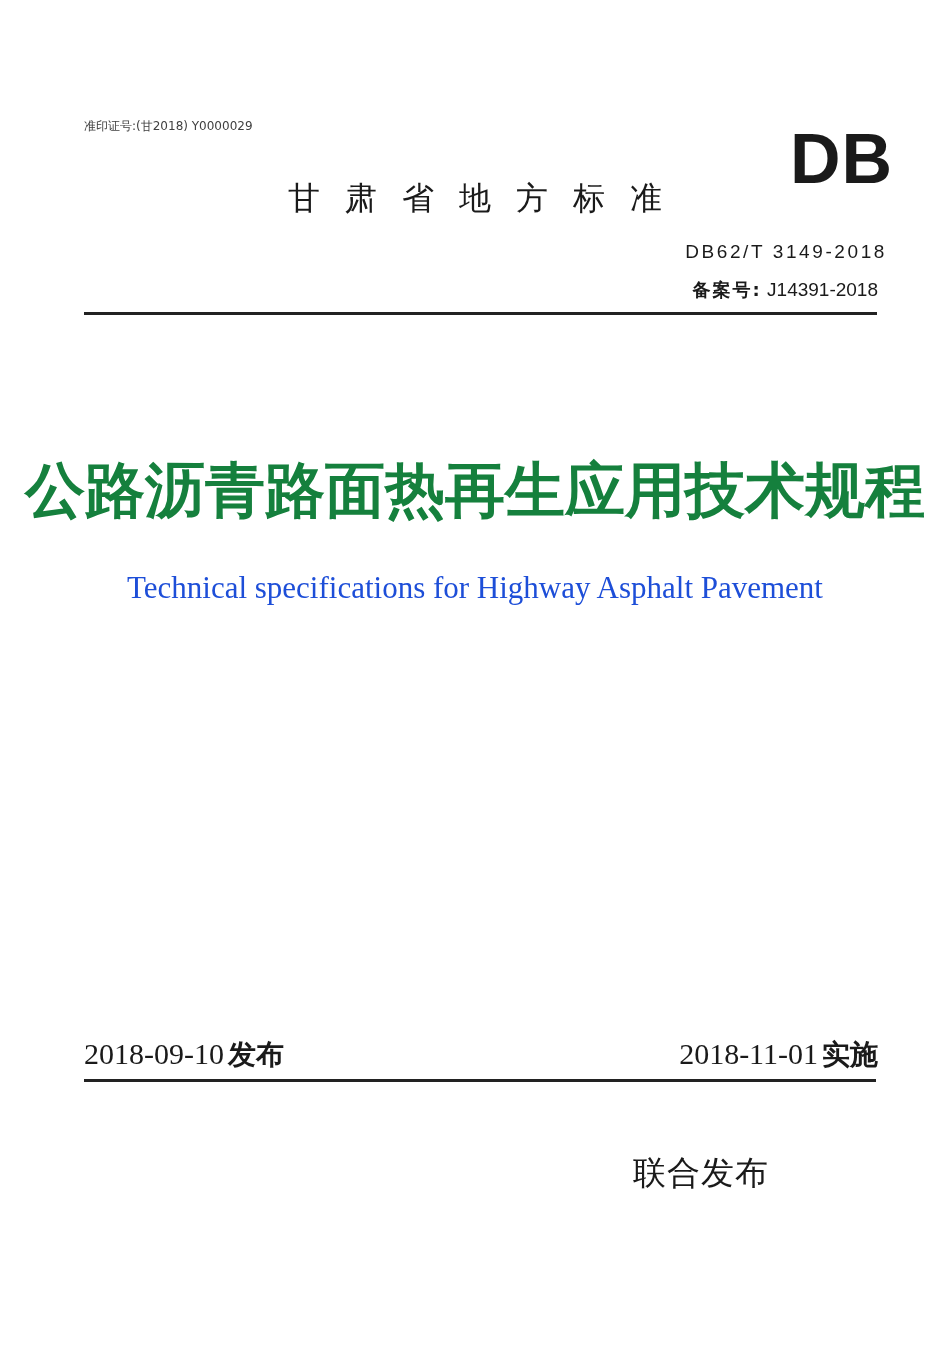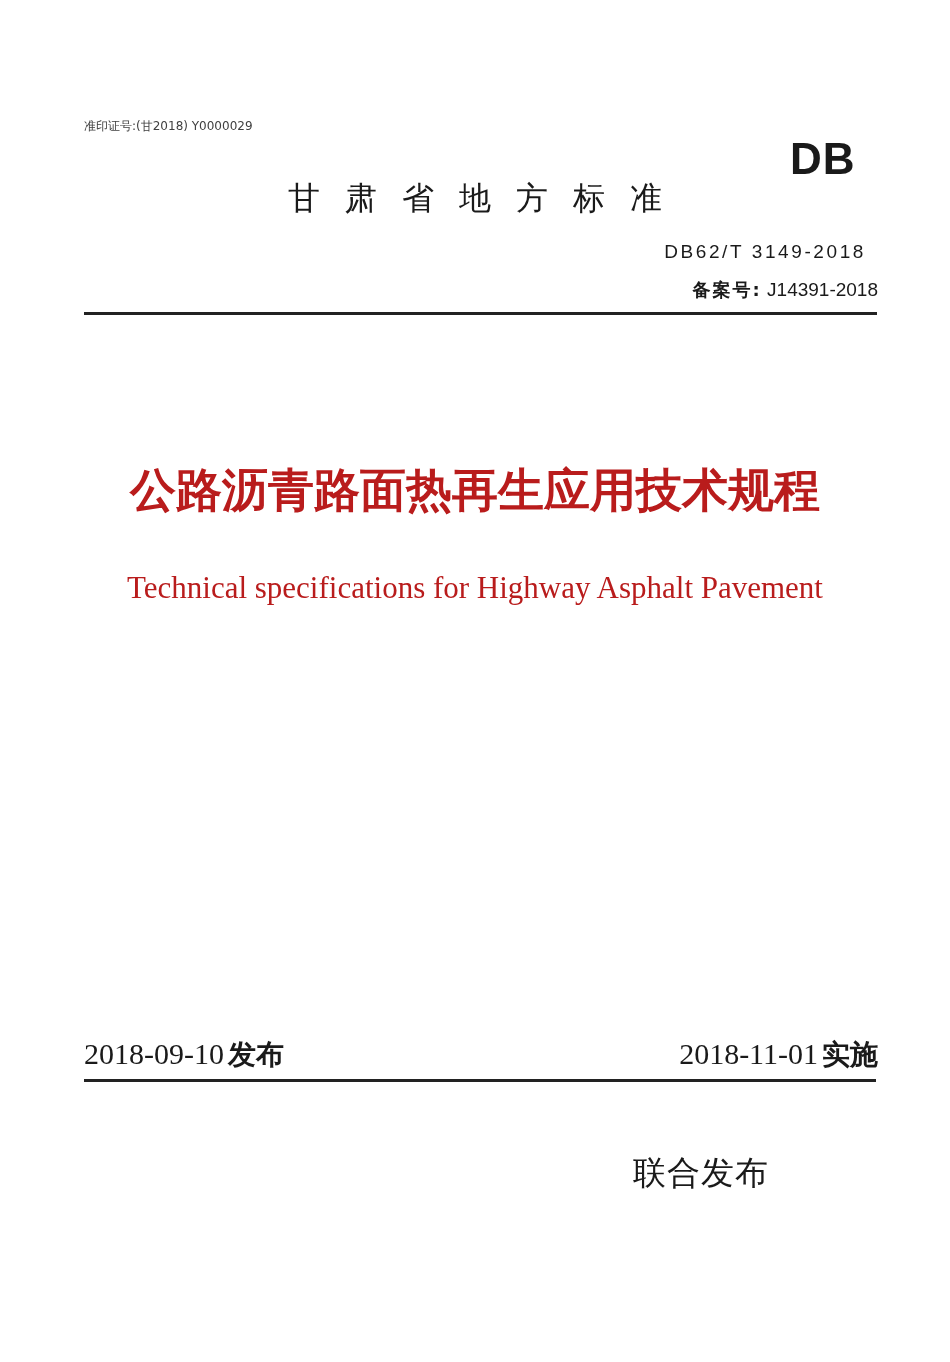--- a/index.html
+++ b/index.html
@@ -11,60 +11,60 @@
     .print-license {
       left: 84px; top: 118px;
       font-size: 12px; line-height: 16px; color: #404040;
       font-family: "DejaVu Sans", sans-serif;
       white-space: nowrap;
     }
 
     .db-mark {
       left: 790px; top: 128px;
       font-family: "Liberation Sans", sans-serif;
-      font-weight: bold; font-size: 44px; line-height: 62px;
+      font-weight: bold; font-size: 70px; line-height: 62px;
       color: #1a1a1a; letter-spacing: 1px;
     }
 
     .std-type {
       left: 288px; top: 178px;
       font-family: "DejaVu Sans", sans-serif;
       font-size: 32px; line-height: 40px;
       letter-spacing: 25px; color: #1a1a1a; white-space: nowrap;
     }
 
     .std-number {
-      right: 84px; top: 241px;
+      right: 63px; top: 241px;
       font-family: "Liberation Sans", sans-serif;
       font-size: 19px; line-height: 22px; letter-spacing: 2.6px;
       color: #1a1a1a; white-space: nowrap; text-align: right;
     }
     .record-number {
       right: 72px; top: 279px;
       font-family: "Liberation Sans", sans-serif;
       font-size: 19px; line-height: 22px;
       color: #1a1a1a; white-space: nowrap; text-align: right;
     }
     .record-number .lbl { font-family: "DejaVu Sans", sans-serif; font-weight: bold; font-size: 18px; letter-spacing: 2px; }
 
     .rule { background: #222; height: 3px; }
     .rule-top { left: 84px; top: 312px; width: 793px; }
     .rule-bottom { left: 84px; top: 1079px; width: 792px; }
 
     .title-cn {
       left: 0; width: 950px; top: 462px; text-align: center;
       font-family: "DejaVu Serif", serif; font-weight: bold;
-      font-size: 46px; line-height: 56px; color: #b91c1c;
+      font-size: 60px; line-height: 56px; color: #15803d;
       letter-spacing: 0px; white-space: nowrap;
     }
 
     .title-en {
       left: 0; width: 950px; top: 566px; text-align: center;
       font-family: "Liberation Serif", serif;
-      font-size: 31px; line-height: 44px; color: #b91c1c;
+      font-size: 31px; line-height: 44px; color: #1d4ed8;
     }
     .title-en span { display: block; }
 
     .date-issue {
       left: 84px; top: 1036px;
       font-family: "Liberation Serif", serif;
       font-size: 30px; line-height: 36px; color: #1a1a1a; white-space: nowrap;
     }
     .date-impl {
       right: 72px; top: 1036px;

